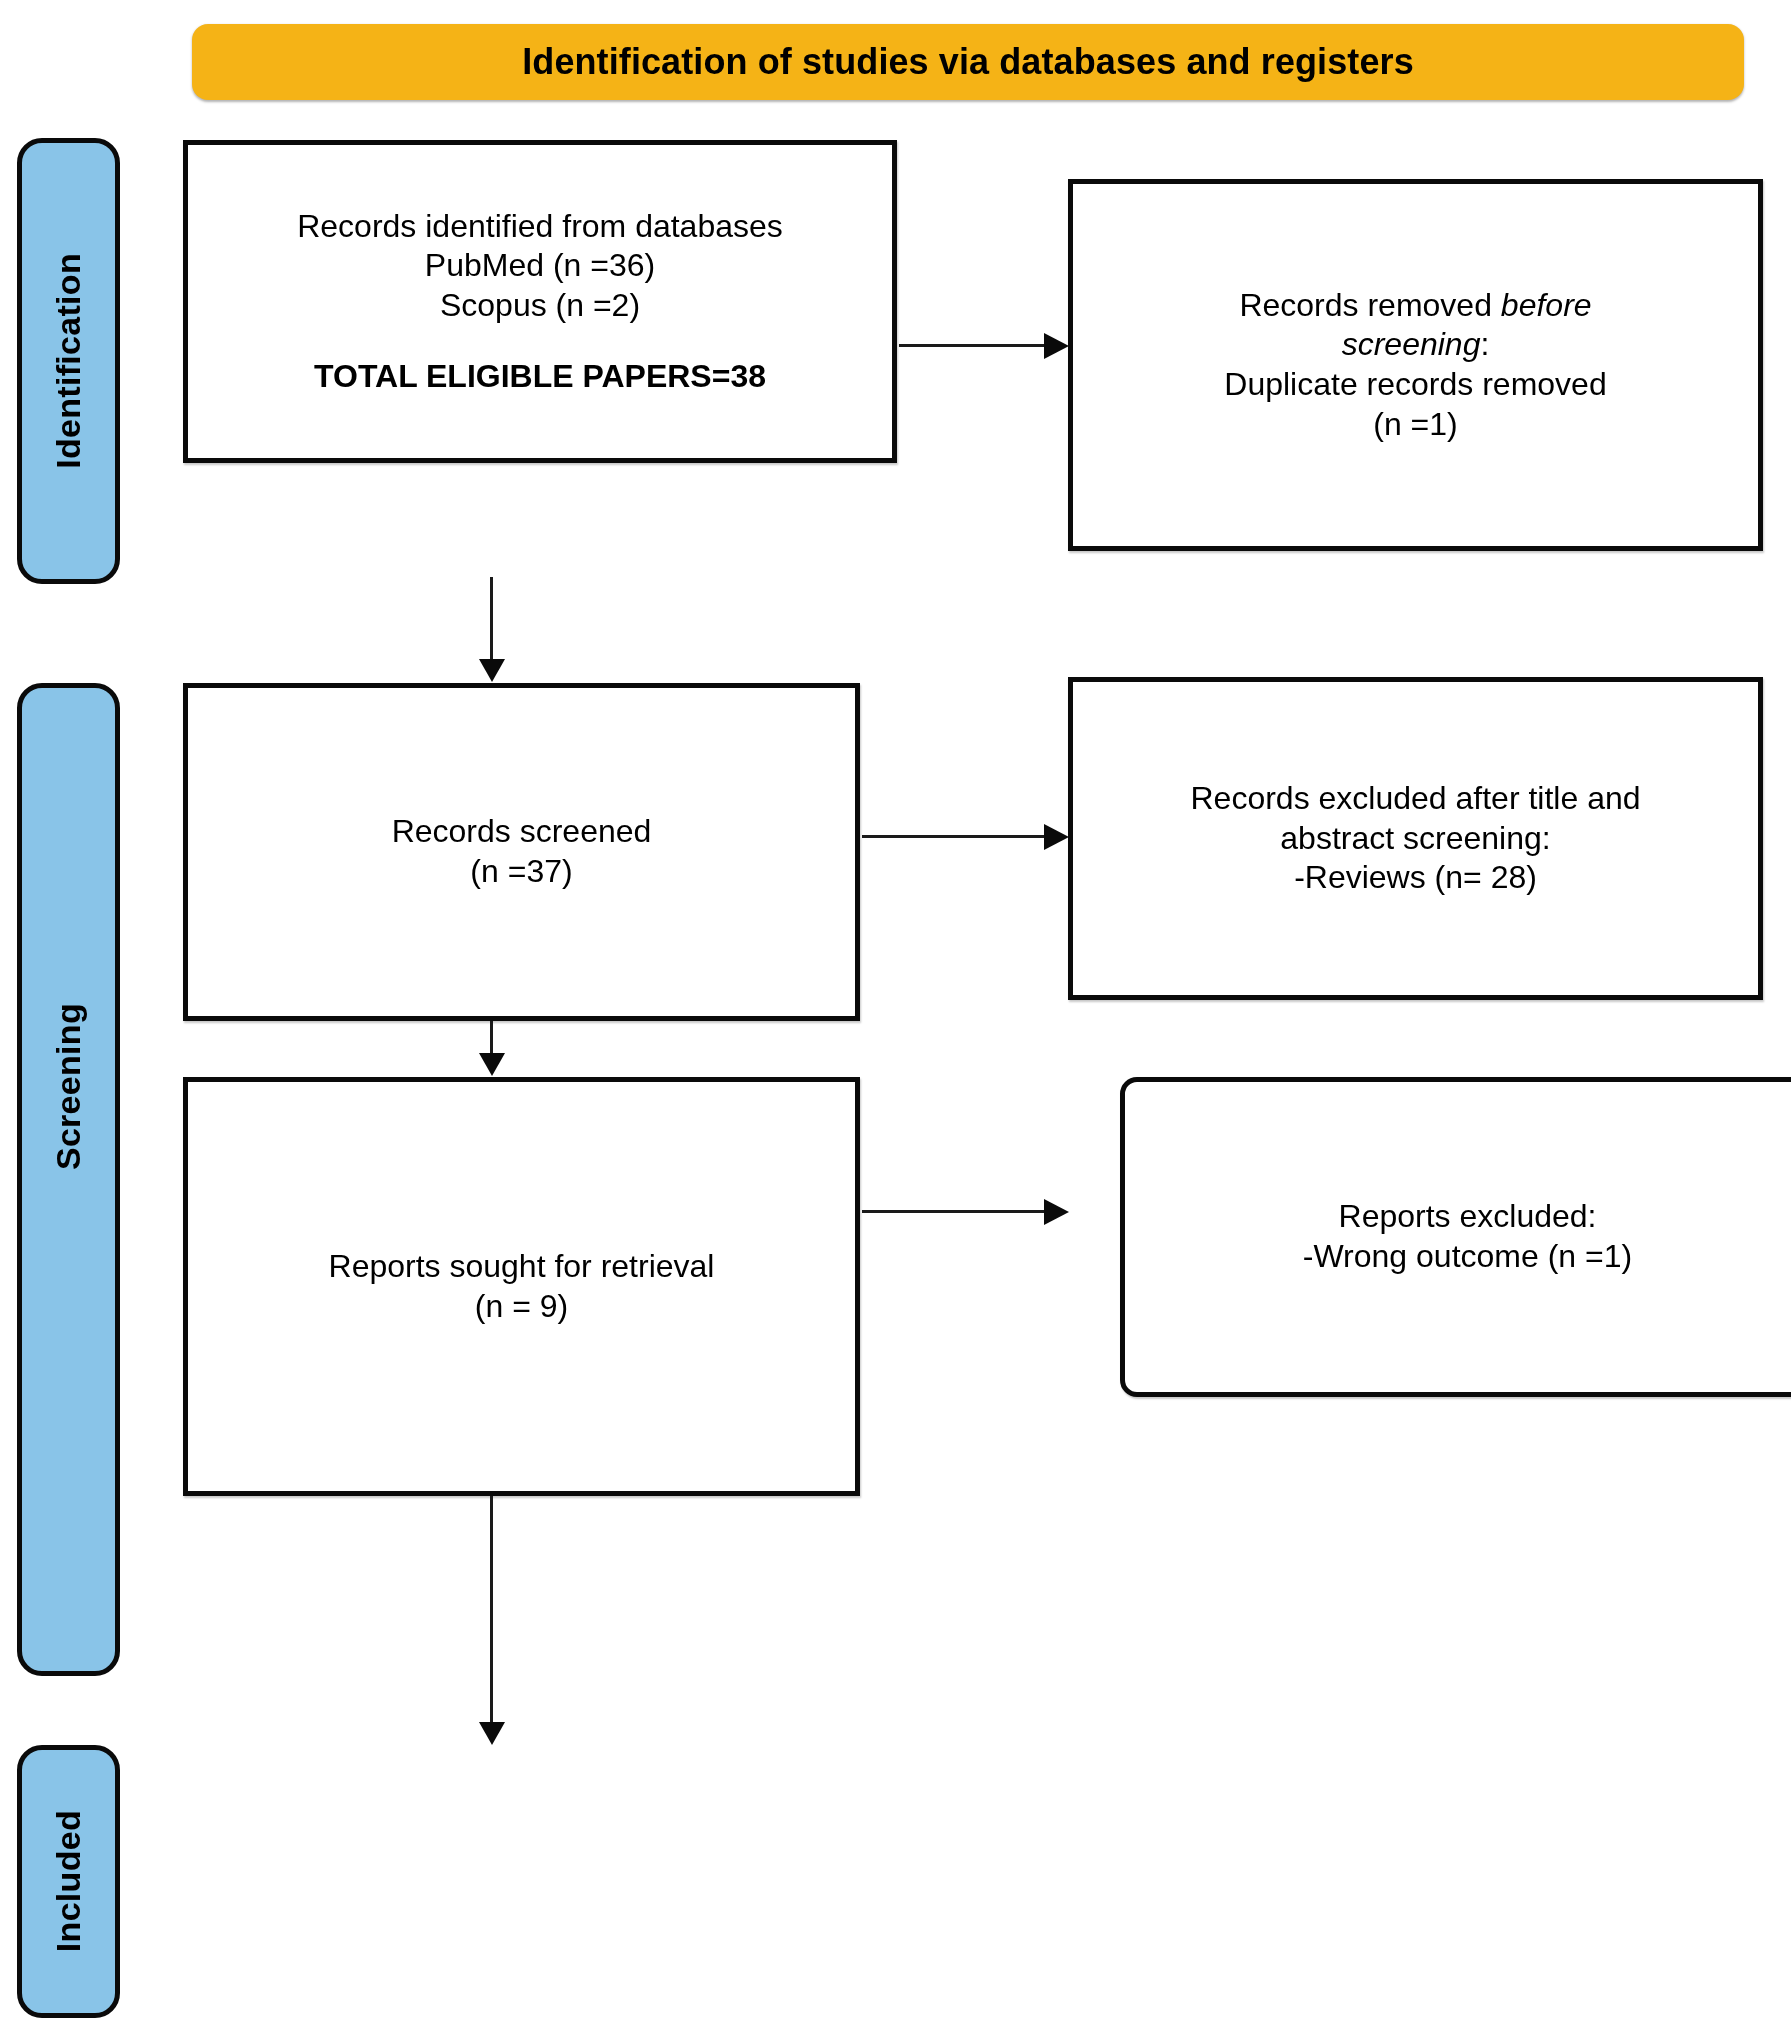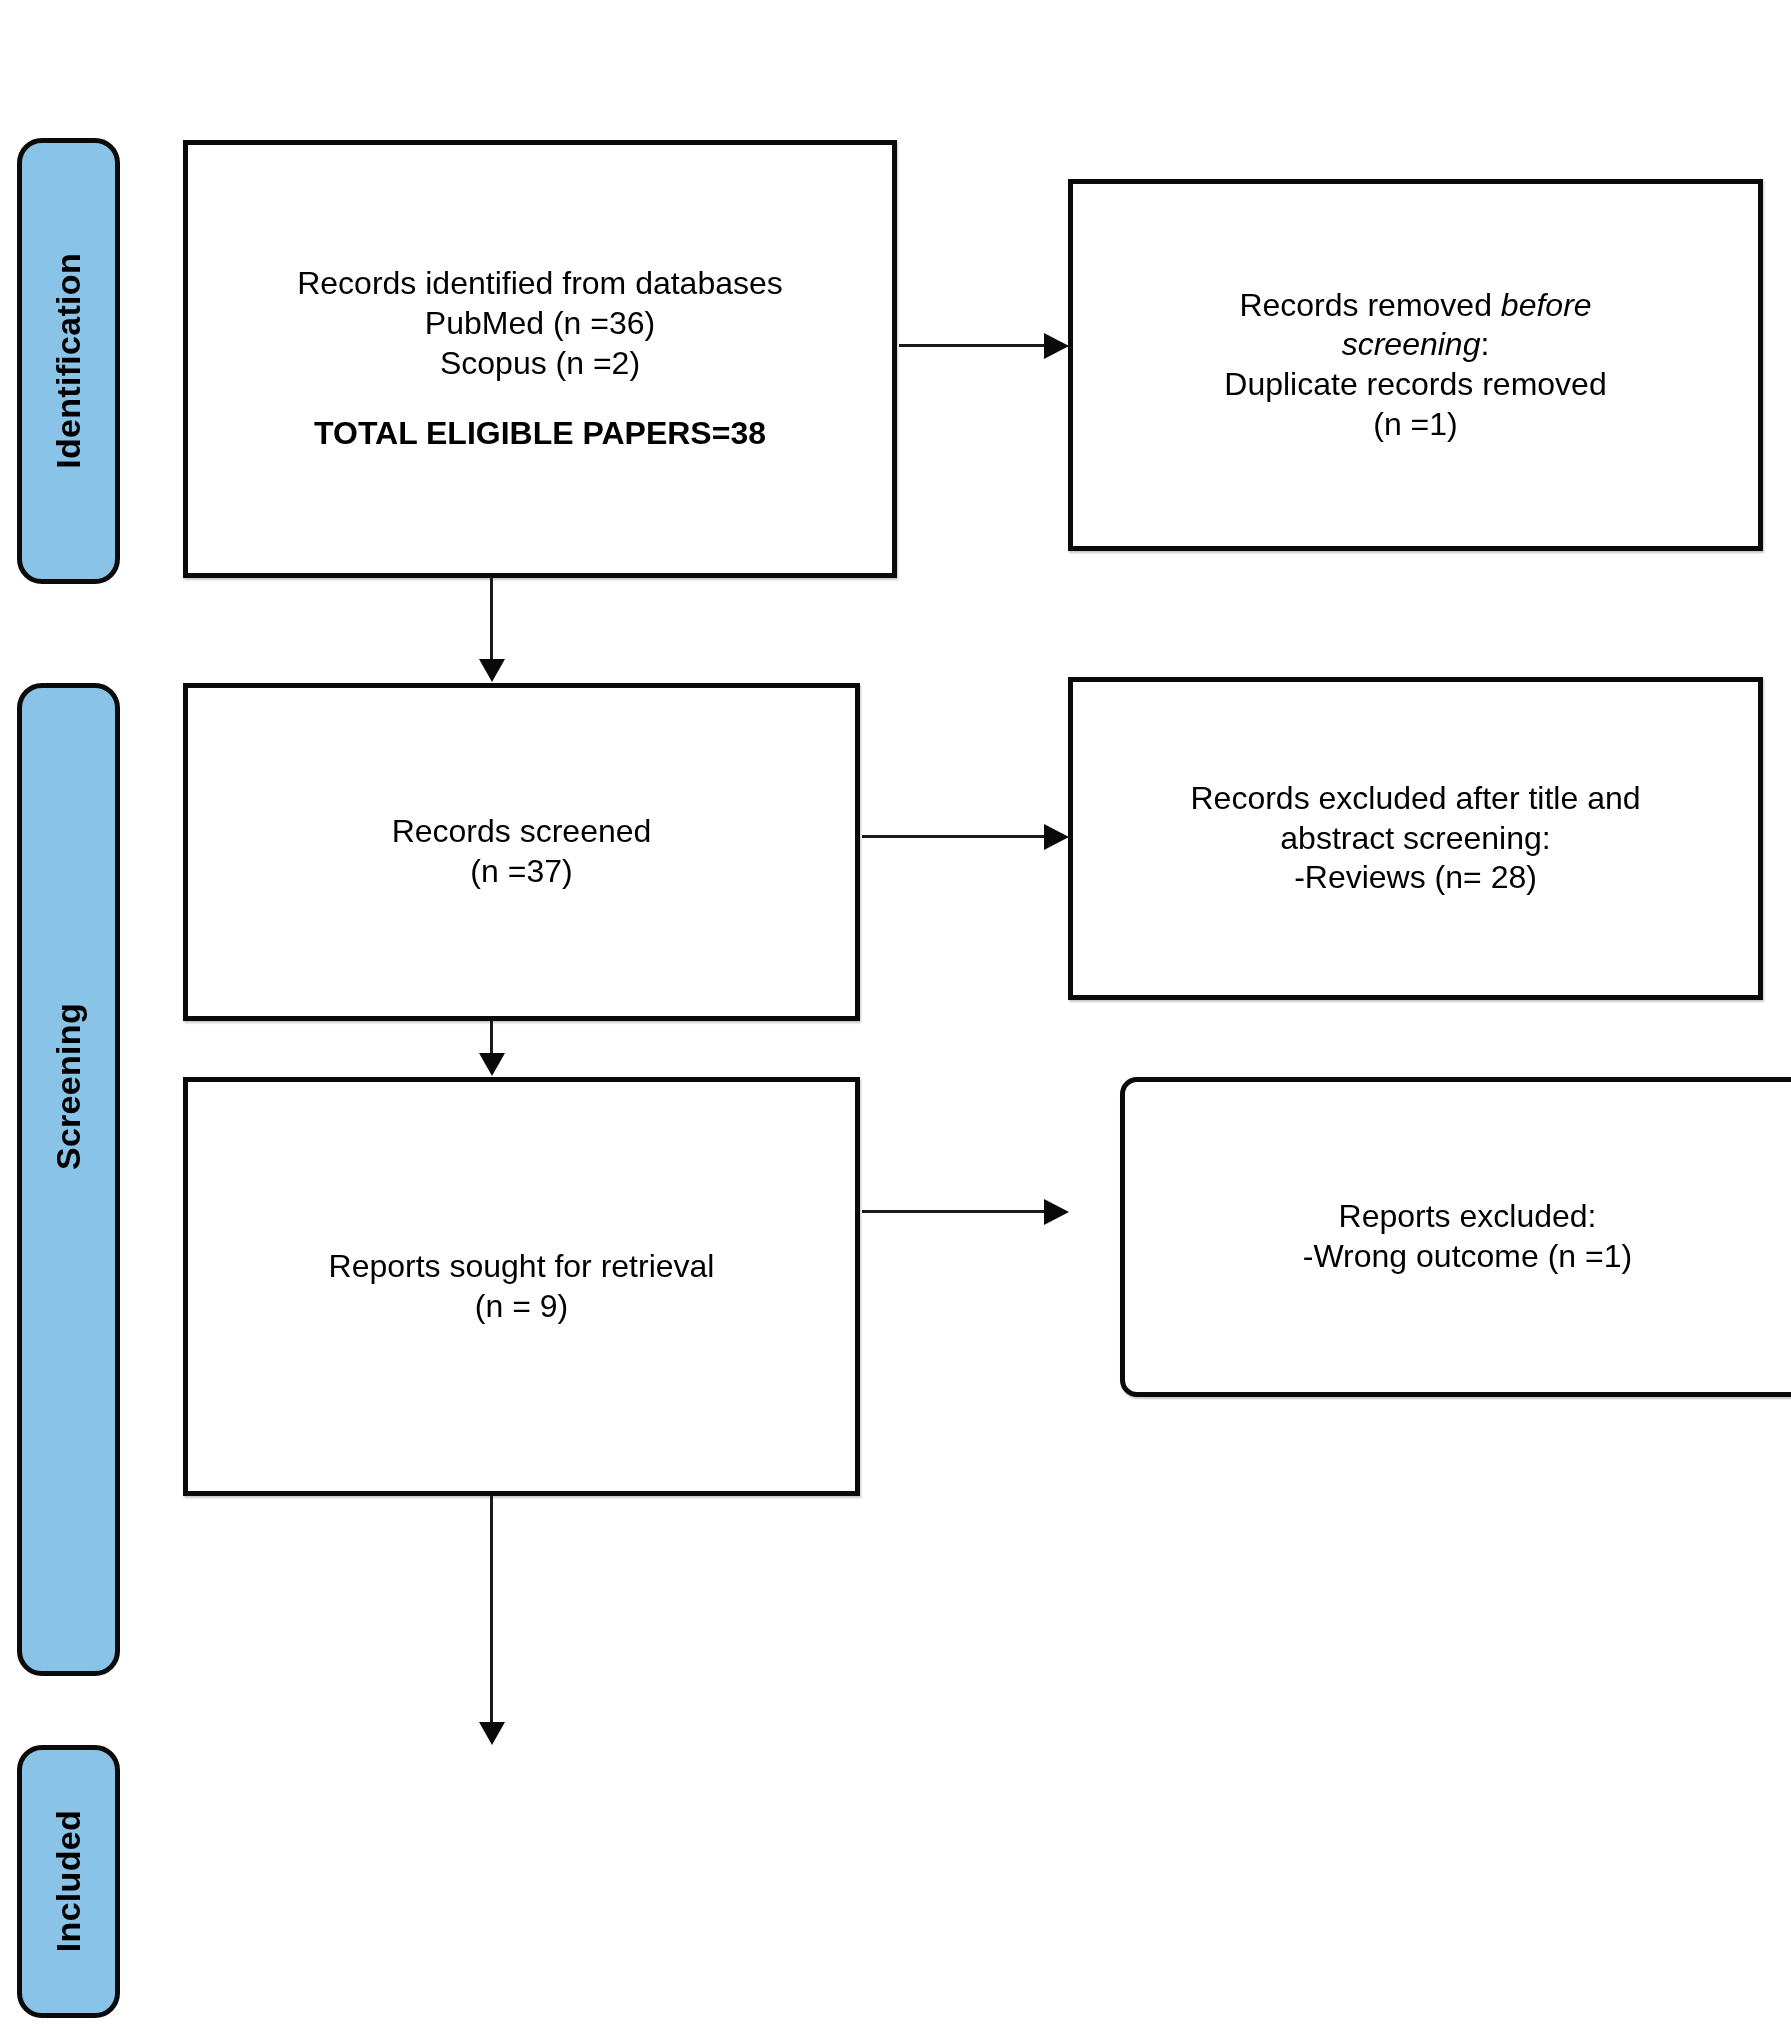--- a/index.html
+++ b/index.html
@@ -98,21 +98,21 @@
     line-height: 1.24;
     color: #000000;
     text-align: center;
     padding: 0 15px;
   }
   .box-text .em { font-style: italic; }
   .box-text .strong { font-weight: bold; }
   .spacer { display: block; height: 31px; }
 
   
-  #box-identified  { left: 183px;  top: 140px;  width: 714px; height: 438px; }
+  #box-identified  { left: 183px;  top: 140px;  width: 714px; height: 323px; }
   #box-screened    { left: 183px;  top: 683px; width: 677px; height: 338px; align-items: center; }
   #box-sought      { left: 183px;  top: 1077px; width: 677px; height: 419px; }
   #box-included    { left: 183px;  top: 1745px; width: 677px; height: 273px; }
 
   
   #box-removed     { left: 1068px; top: 179px;  width: 695px; height: 372px; justify-content: center; }
   #box-excl-title  { left: 1068px; top: 677px; width: 695px; height: 323px; }
   #box-excl-rep    { left: 1120px; top: 1077px; width: 695px; height: 320px; border-radius: 17px; }
 
   
@@ -157,20 +157,23 @@
 
   #arrow-h1 { left: 899px; top: 344px;  width: 148px; }
   #arrow-h2 { left: 862px; top: 835px; width: 185px; }
   #arrow-h3 { left: 862px; top: 1210px; width: 185px; }
 </style>
 </head>
 <body>
 
 <div id="page">
 
+  <div class="banner">
+    <div class="banner-text">Identification of studies via databases and registers</div>
+  </div>
 
   <div class="stage" id="stage-identification">
     <span class="stage-label">Identification</span>
   </div>
   <div class="stage" id="stage-screening">
     <span class="stage-label">Screening</span>
   </div>
   <div class="stage" id="stage-included">
     <span class="stage-label">Included</span>
   </div>

